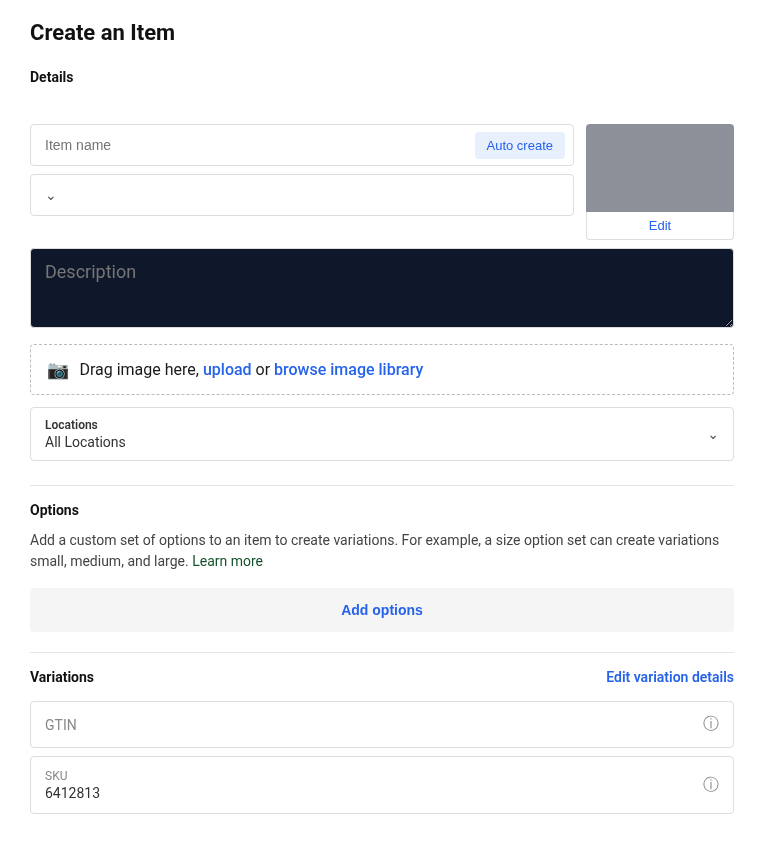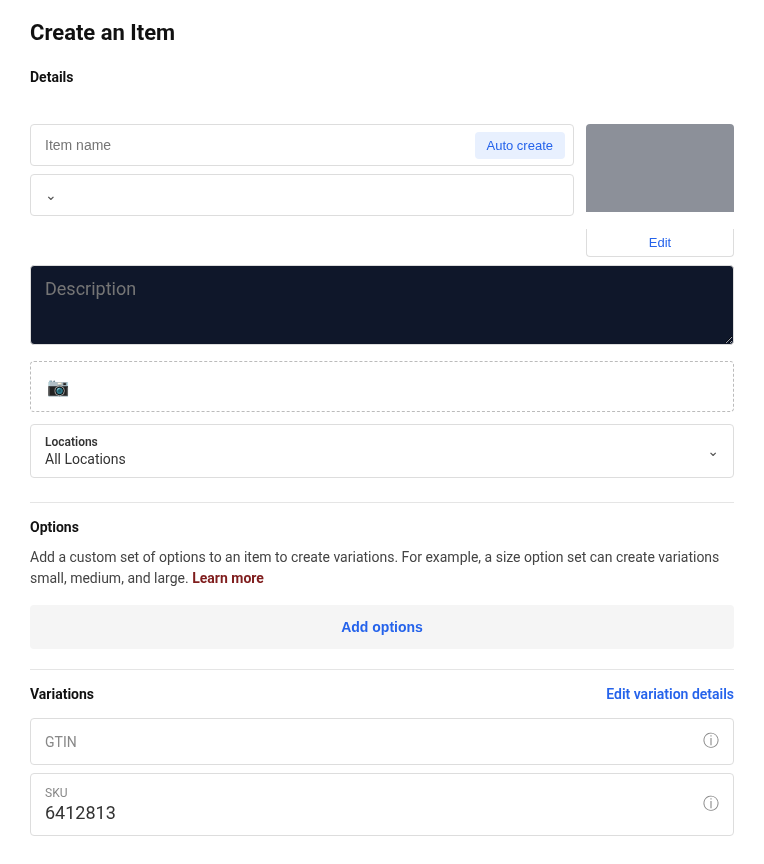--- a/index.html
+++ b/index.html
@@ -46,21 +46,20 @@
       flex: 1;
       display: flex;
       flex-direction: column;
       gap: 0;
     }
 
     .details-right {
       width: 148px;
       display: flex;
       flex-direction: column;
-      gap: 17px;
     }
 
     .image-preview {
       width: 148px;
       height: 88px;
       background: #8c9099;
       border-radius: 4px 4px 0 0;
     }
 
     .image-edit-btn {
@@ -214,22 +213,22 @@
     }
 
     .options-description {
       font-size: 14px;
       color: #444;
       margin-bottom: 16px;
       line-height: 1.5;
     }
 
     .options-link {
-      color: #7f1d1d;
-      font-weight: 700;
+      color: #14532d;
+      font-weight: 400;
       text-decoration: none;
       cursor: pointer;
     }
 
     .add-options-btn {
       width: 100%;
       padding: 14px;
       background: #f5f5f5;
       border: none;
       border-radius: 4px;
@@ -270,21 +269,21 @@
       justify-content: space-between;
       margin-bottom: 8px;
     }
 
     .field-label {
       font-size: 12px;
       color: #888;
     }
 
     .field-value {
-      font-size: 18px;
+      font-size: 14px;
       color: #333;
     }
 
     .field-content {
       display: flex;
       flex-direction: column;
       gap: 2px;
     }
 
     .info-icon {
@@ -326,20 +325,23 @@
       <button class="image-edit-btn">Edit</button>
     </div>
   </div>
 
   <div class="description-wrapper">
     <textarea class="description-textarea" placeholder="Description" style=""></textarea>
   </div>
 
   <div class="image-upload-area">
     <span class="image-icon">📷</span>
+    <span>
+      <span>Drag image here, </span><a class="upload-link">upload</a><span> or </span><a class="upload-link">browse image library</a>
+    </span>
   </div>
 
   <div class="locations-wrapper">
     <span class="locations-title">Locations</span>
     <span class="locations-value">All Locations</span>
     <span class="locations-chevron">⌄</span>
   </div>
 </div>
 
 <hr class="divider">

